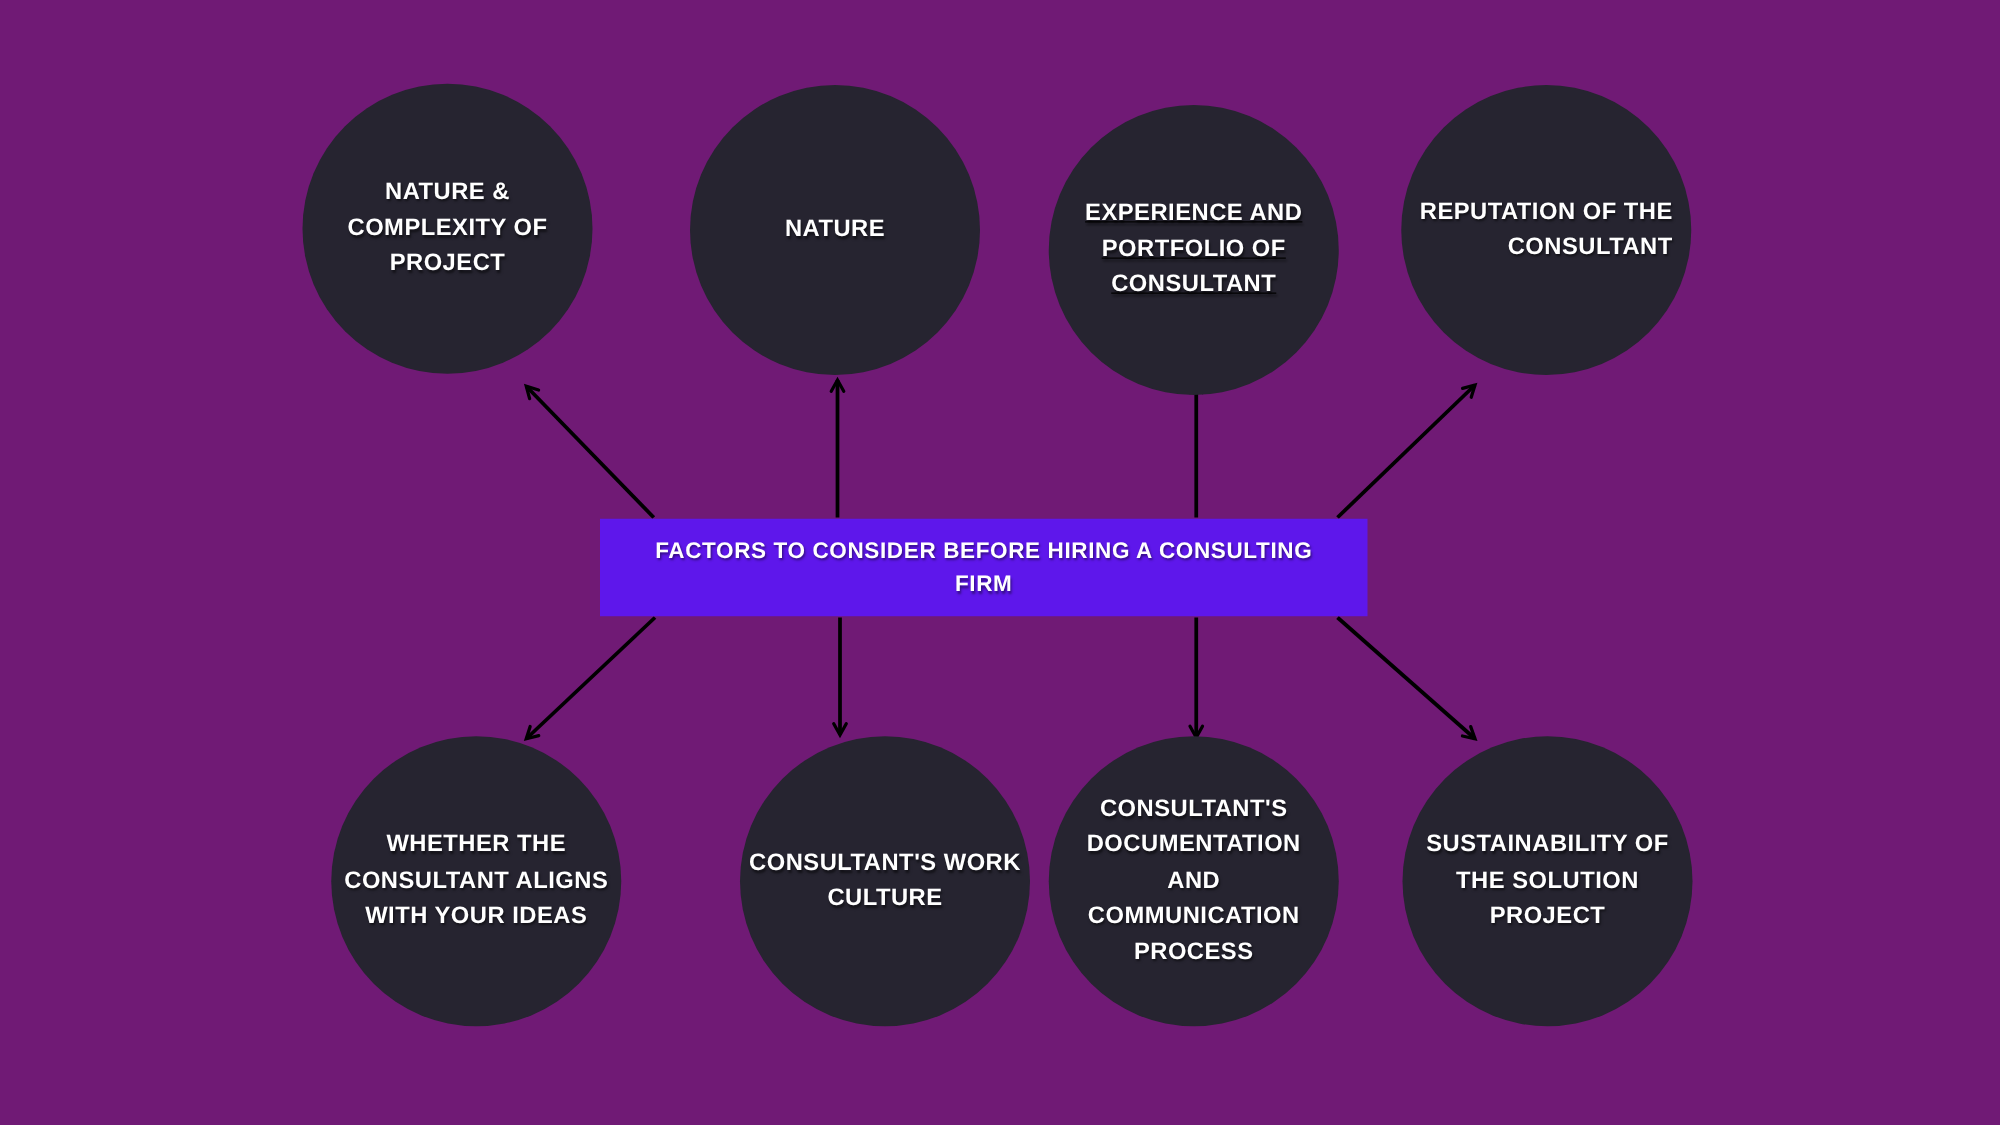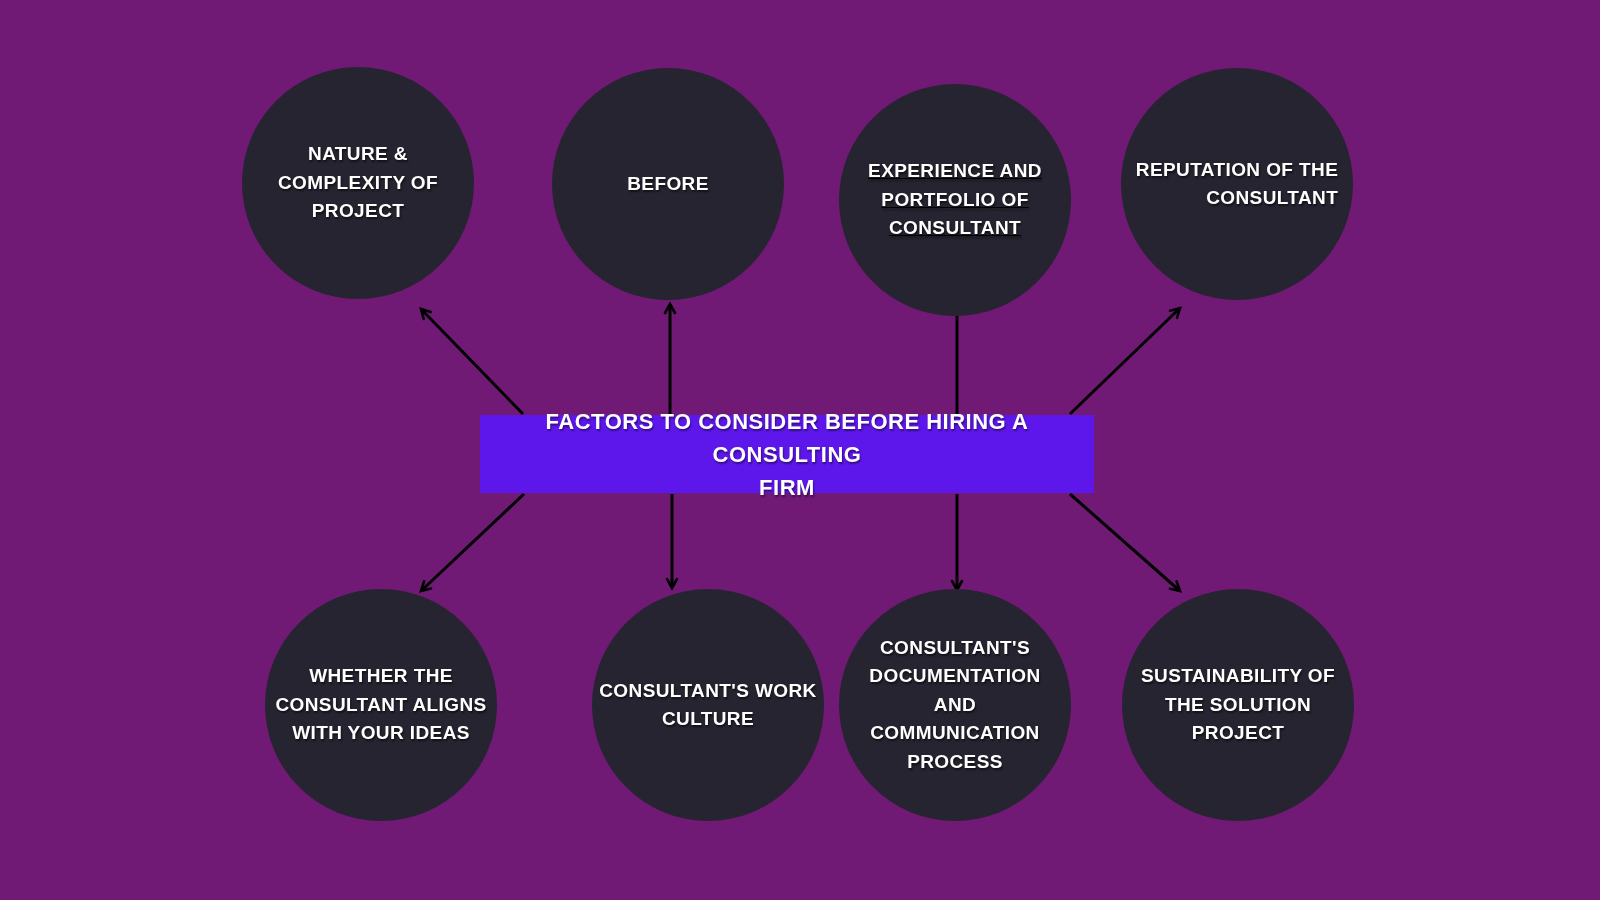--- a/index.html
+++ b/index.html
@@ -62,21 +62,21 @@
     height: 78px;
     background: #5E17EB;
     display: flex;
     align-items: center;
     justify-content: center;
     text-align: center;
   }
   .banner-label {
     color: #ffffff;
     font-weight: bold;
-    font-size: 22px;
+    font-size: 18px;
     line-height: 1.5;
     letter-spacing: 0.5px;
     white-space: pre-line;
     text-shadow: 1px 2px 2px rgba(0,0,0,0.45);
   }
 </style>
 </head>
 <body>
 
 <div class="canvas">
@@ -98,21 +98,21 @@
       <line x1="1070" y1="494" x2="1180" y2="591" marker-end="url(#arrowhead)"></line>
     </g>
   </svg>
 
   <div class="node n1">
     <div class="node-label">NATURE &amp;
 COMPLEXITY OF
 PROJECT</div>
   </div>
   <div class="node n2">
-    <div class="node-label">BEFORE</div>
+    <div class="node-label">NATURE</div>
   </div>
   <div class="node n3">
     <div class="node-label">EXPERIENCE AND
 PORTFOLIO OF
 CONSULTANT</div>
   </div>
   <div class="node n4">
     <div class="node-label">REPUTATION OF THE
 CONSULTANT</div>
   </div>

